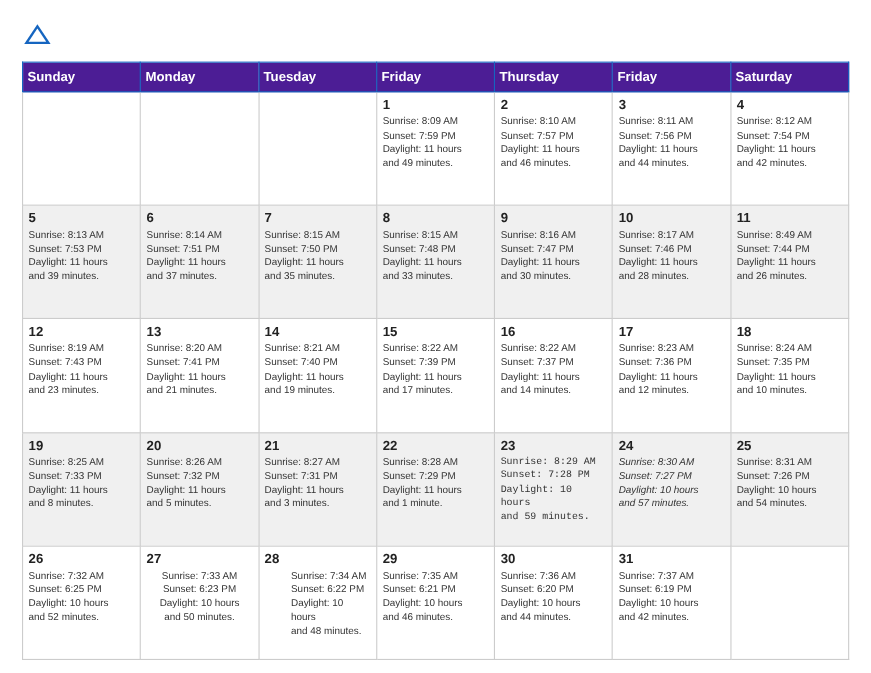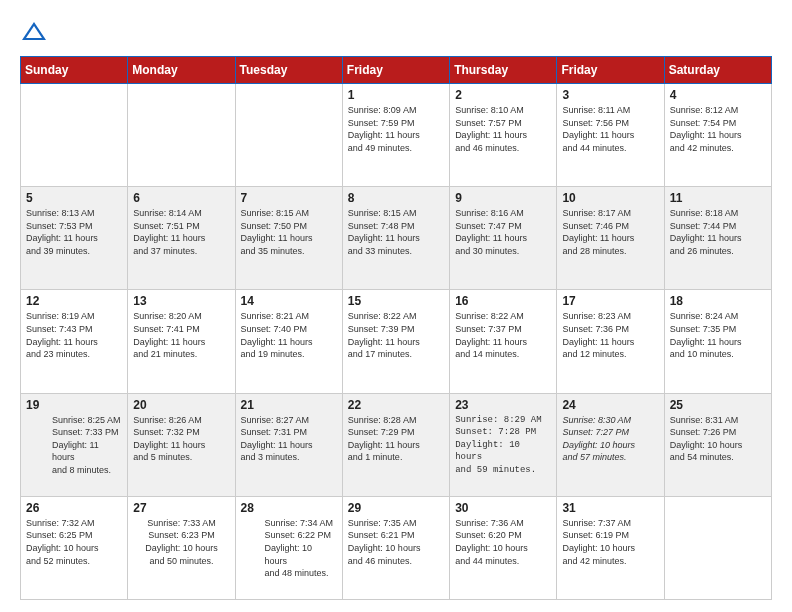--- a/index.html
+++ b/index.html
@@ -53,21 +53,21 @@
       color: #444;
     }
     .calendar {
       border: 1px solid #ccc;
       border-collapse: collapse;
       width: 100%;
       flex: 1;
       table-layout: fixed;
     }
     .calendar th {
-      background-color: #b91c1c;
+      background-color: #4c1d95;
       color: #fff;
       font-size: 12px;
       font-weight: bold;
       padding: 6px 4px;
       text-align: left;
       border: 1px solid #1565c0;
     }
     .calendar td {
       border: 1px solid #ccc;
       vertical-align: top;
@@ -204,21 +204,21 @@
           </td>
           <td>
             <span class="day-num">10</span>
             <div class="day-info" style="white-space: pre-line;">Sunrise: 8:17 AM
 Sunset: 7:46 PM
 Daylight: 11 hours
 and 28 minutes.</div>
           </td>
           <td>
             <span class="day-num">11</span>
-            <div class="day-info" style="white-space: pre-line;">Sunrise: 8:18 AM
+            <div class="day-info" style="white-space: pre-line;">Sunrise: 8:49 AM
 Sunset: 7:44 PM
 Daylight: 11 hours
 and 26 minutes.</div>
           </td>
         </tr>
         <tr class="row-white">
           <td>
             <span class="day-num">12</span>
             <div class="day-info" style="white-space: pre-line;">Sunrise: 8:19 AM
 Sunset: 7:43 PM
@@ -264,21 +264,21 @@
             <span class="day-num">18</span>
             <div class="day-info" style="white-space: pre-line;">Sunrise: 8:24 AM
 Sunset: 7:35 PM
 Daylight: 11 hours
 and 10 minutes.</div>
           </td>
         </tr>
         <tr class="row-shaded">
           <td>
             <span class="day-num">19</span>
-            <div class="day-info" style="white-space: pre-line; margin-left: 26px;">Sunrise: 8:25 AM
+            <div class="day-info" style="white-space: pre-line;">Sunrise: 8:25 AM
 Sunset: 7:33 PM
 Daylight: 11 hours
 and 8 minutes.</div>
           </td>
           <td>
             <span class="day-num">20</span>
             <div class="day-info" style="white-space: pre-line;">Sunrise: 8:26 AM
 Sunset: 7:32 PM
 Daylight: 11 hours
 and 5 minutes.</div>

